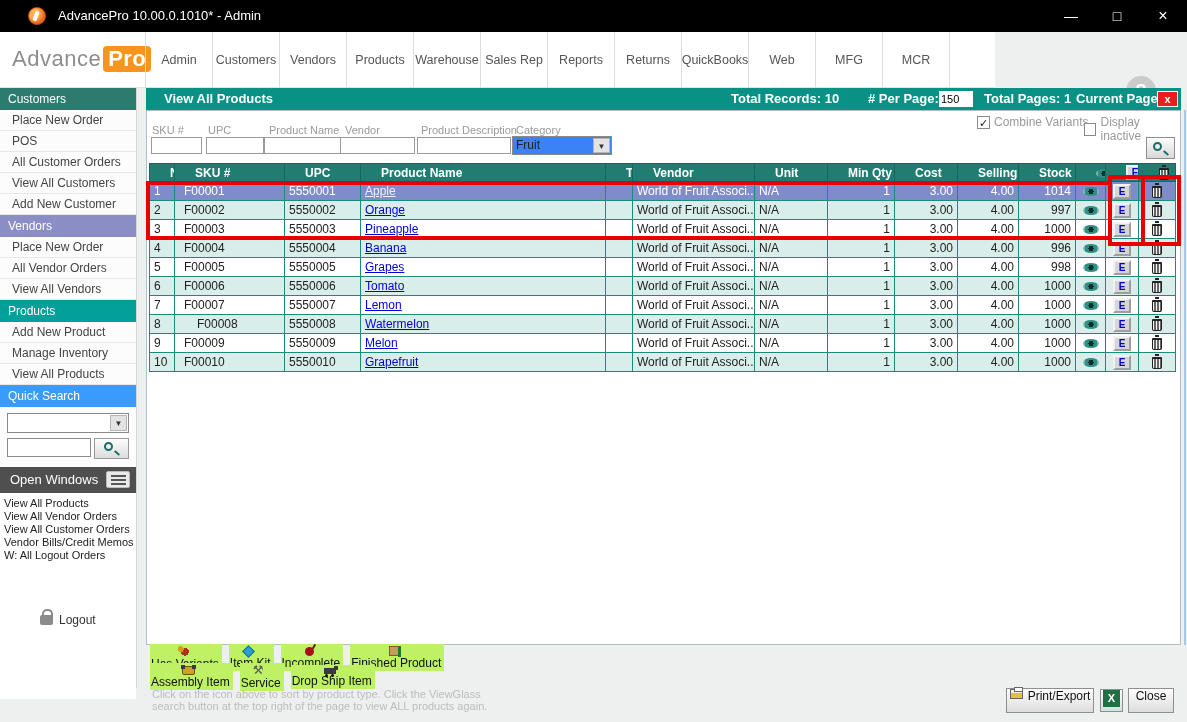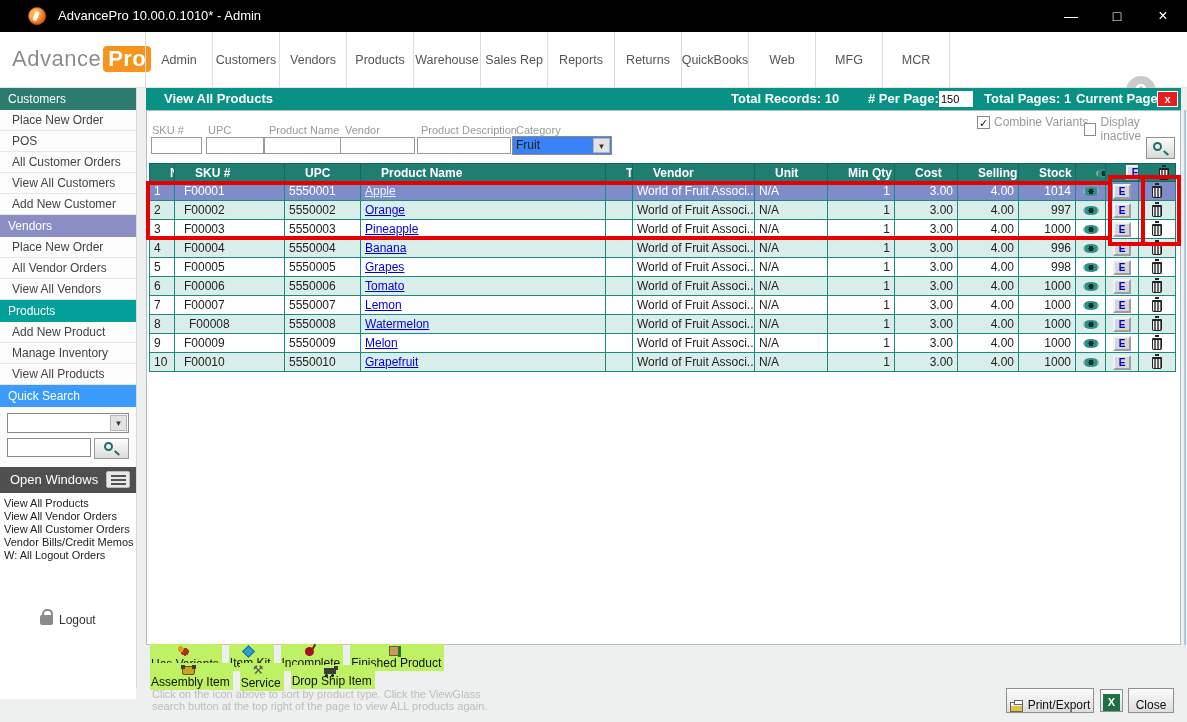--- a/index.html
+++ b/index.html
@@ -9,21 +9,21 @@
   
   .titlebar { position:absolute; left:0; top:0; width:1187px; height:32px; background:#000000; color:#fff; }
   .app-icon { position:absolute; left:28px; top:7px; width:18px; height:18px; border-radius:50%;
               background:radial-gradient(circle at 35% 35%, #ffb04d 0 30%, #e8641b 70%); border:1px solid #c2521a; }
   .app-icon::after { content:""; position:absolute; left:5px; top:3px; width:4px; height:10px; background:#fff; transform:rotate(20deg); border-radius:1px; }
   .title-text { position:absolute; left:58px; top:0; line-height:32px; font-size:13px; }
   .winbtn { position:absolute; top:0; width:46px; height:32px; text-align:center; line-height:32px; font-size:14px; color:#fff; cursor:default; }
   .winbtn.min { left:1048px; } .winbtn.max { left:1094px; } .winbtn.cls { left:1140px; font-size:16px; }
 
   
-  .appheader { position:absolute; left:0; top:32px; width:1187px; height:56px; background:#ffffff; border-bottom:1px solid #e3e3e3; }
+  .appheader { position:absolute; left:0; top:32px; width:995px; height:56px; background:#ffffff; border-bottom:1px solid #e3e3e3; }
   .logo { position:absolute; left:12px; top:14px; font-size:22px; color:#8d8d8d; letter-spacing:.5px; }
   .logo .pro { display:inline-block; background:#f7941e; color:#fff; font-weight:bold; border-radius:4px; padding:0 5px; margin-left:2px; }
   .nav-tabs { position:absolute; left:145px; top:0; height:56px; display:flex; border-left:1px solid #dcdcdc; }
   .nav-tab { width:67px; height:56px; display:flex; align-items:center; justify-content:center; border-right:1px solid #dcdcdc;
              font-size:12.5px; color:#555; cursor:pointer; text-align:center; }
   .help-circle { position:absolute; left:1126px; top:44px; width:30px; height:30px; border-radius:50%; background:#cbcbcb;
                  color:#fff; font-weight:bold; font-size:19px; text-align:center; line-height:30px; cursor:pointer; }
 
   
   .sidebar { position:absolute; left:0; top:88px; width:137px; height:600px; background:#fcfcfc; border-right:1px solid #d7d7d7; }
@@ -109,21 +109,21 @@
   .ic-assembly { width:13px; height:9px; margin-top:2px; background:#caa41a; border:1px solid #6b5408; border-radius:2px; }
   .ic-assembly::before { content:""; position:absolute; left:-2px; top:-2px; width:4px; height:4px; background:#3a3a3a; }
   .ic-assembly::after { content:""; position:absolute; right:-2px; top:-2px; width:4px; height:4px; background:#3a3a3a; }
   .ic-service { width:13px; font-size:12px; line-height:12px; color:#555; }
   .ic-dropship { width:12px; height:6px; margin-top:2px; background:#3a3a3a; }
   .ic-dropship::before { content:""; position:absolute; right:-2px; top:-2px; width:4px; height:4px; background:#3a3a3a; }
   .ic-dropship::after { content:""; position:absolute; left:1px; bottom:-3px; width:3px; height:3px; border-radius:50%; background:#111; box-shadow:6px 0 0 #111; }
   .hint { position:absolute; left:152px; top:689px; font-size:11px; line-height:11.5px; color:#bcbcbc; }
 
   .foot-btn { position:absolute; height:25px; background:linear-gradient(#fdfdfd,#ddd); border:1px solid #8f8f8f; font-size:12px;
-              color:#111; text-align:center; cursor:pointer; font-family:inherit; display:flex; align-items:flex-end; justify-content:center; }
+              color:#111; text-align:center; cursor:pointer; font-family:inherit; display:flex; align-items:flex-start; justify-content:center; }
   .btn-print { left:1006px; top:688px; width:88px; }
   .btn-excel { left:1100px; top:689px; width:23px; height:23px; padding:0; }
   .excel-sq { width:17px; height:17px; background:#1e7145; color:#fff; font-weight:bold; font-size:11px; line-height:17px; }
   .btn-close { left:1128px; top:688px; width:46px; }
   .printer-icon { display:inline-block; position:relative; width:13px; height:10px; margin-right:5px;
                   background:linear-gradient(#eee 0 40%, #e0c53a 40%); border:1px solid #666; }
   .printer-icon::before { content:""; position:absolute; left:3px; top:-3px; width:7px; height:3px; background:#fff; border:1px solid #666; }
 </style>
 </head>
 <body>
@@ -392,21 +392,21 @@
           <td class="r">1</td>
           <td class="r">3.00</td>
           <td class="r">4.00</td>
           <td class="r">1000</td>
           <td class="c"><span class="eye-icon"></span></td>
           <td class="c"><span class="e-btn">E</span></td>
           <td class="c"><span class="trash-icon"></span></td>
         </tr>
         <tr class="alt">
           <td>8</td>
-          <td style="padding-left:14px">F00008</td>
+          <td style="padding-left:22px">F00008</td>
           <td>5550008</td>
           <td><a class="prod-link">Watermelon</a></td>
           <td class="c"></td>
           <td>World of Fruit Associ...</td>
           <td>N/A</td>
           <td class="r">1</td>
           <td class="r">3.00</td>
           <td class="r">4.00</td>
           <td class="r">1000</td>
           <td class="c"><span class="eye-icon"></span></td>

